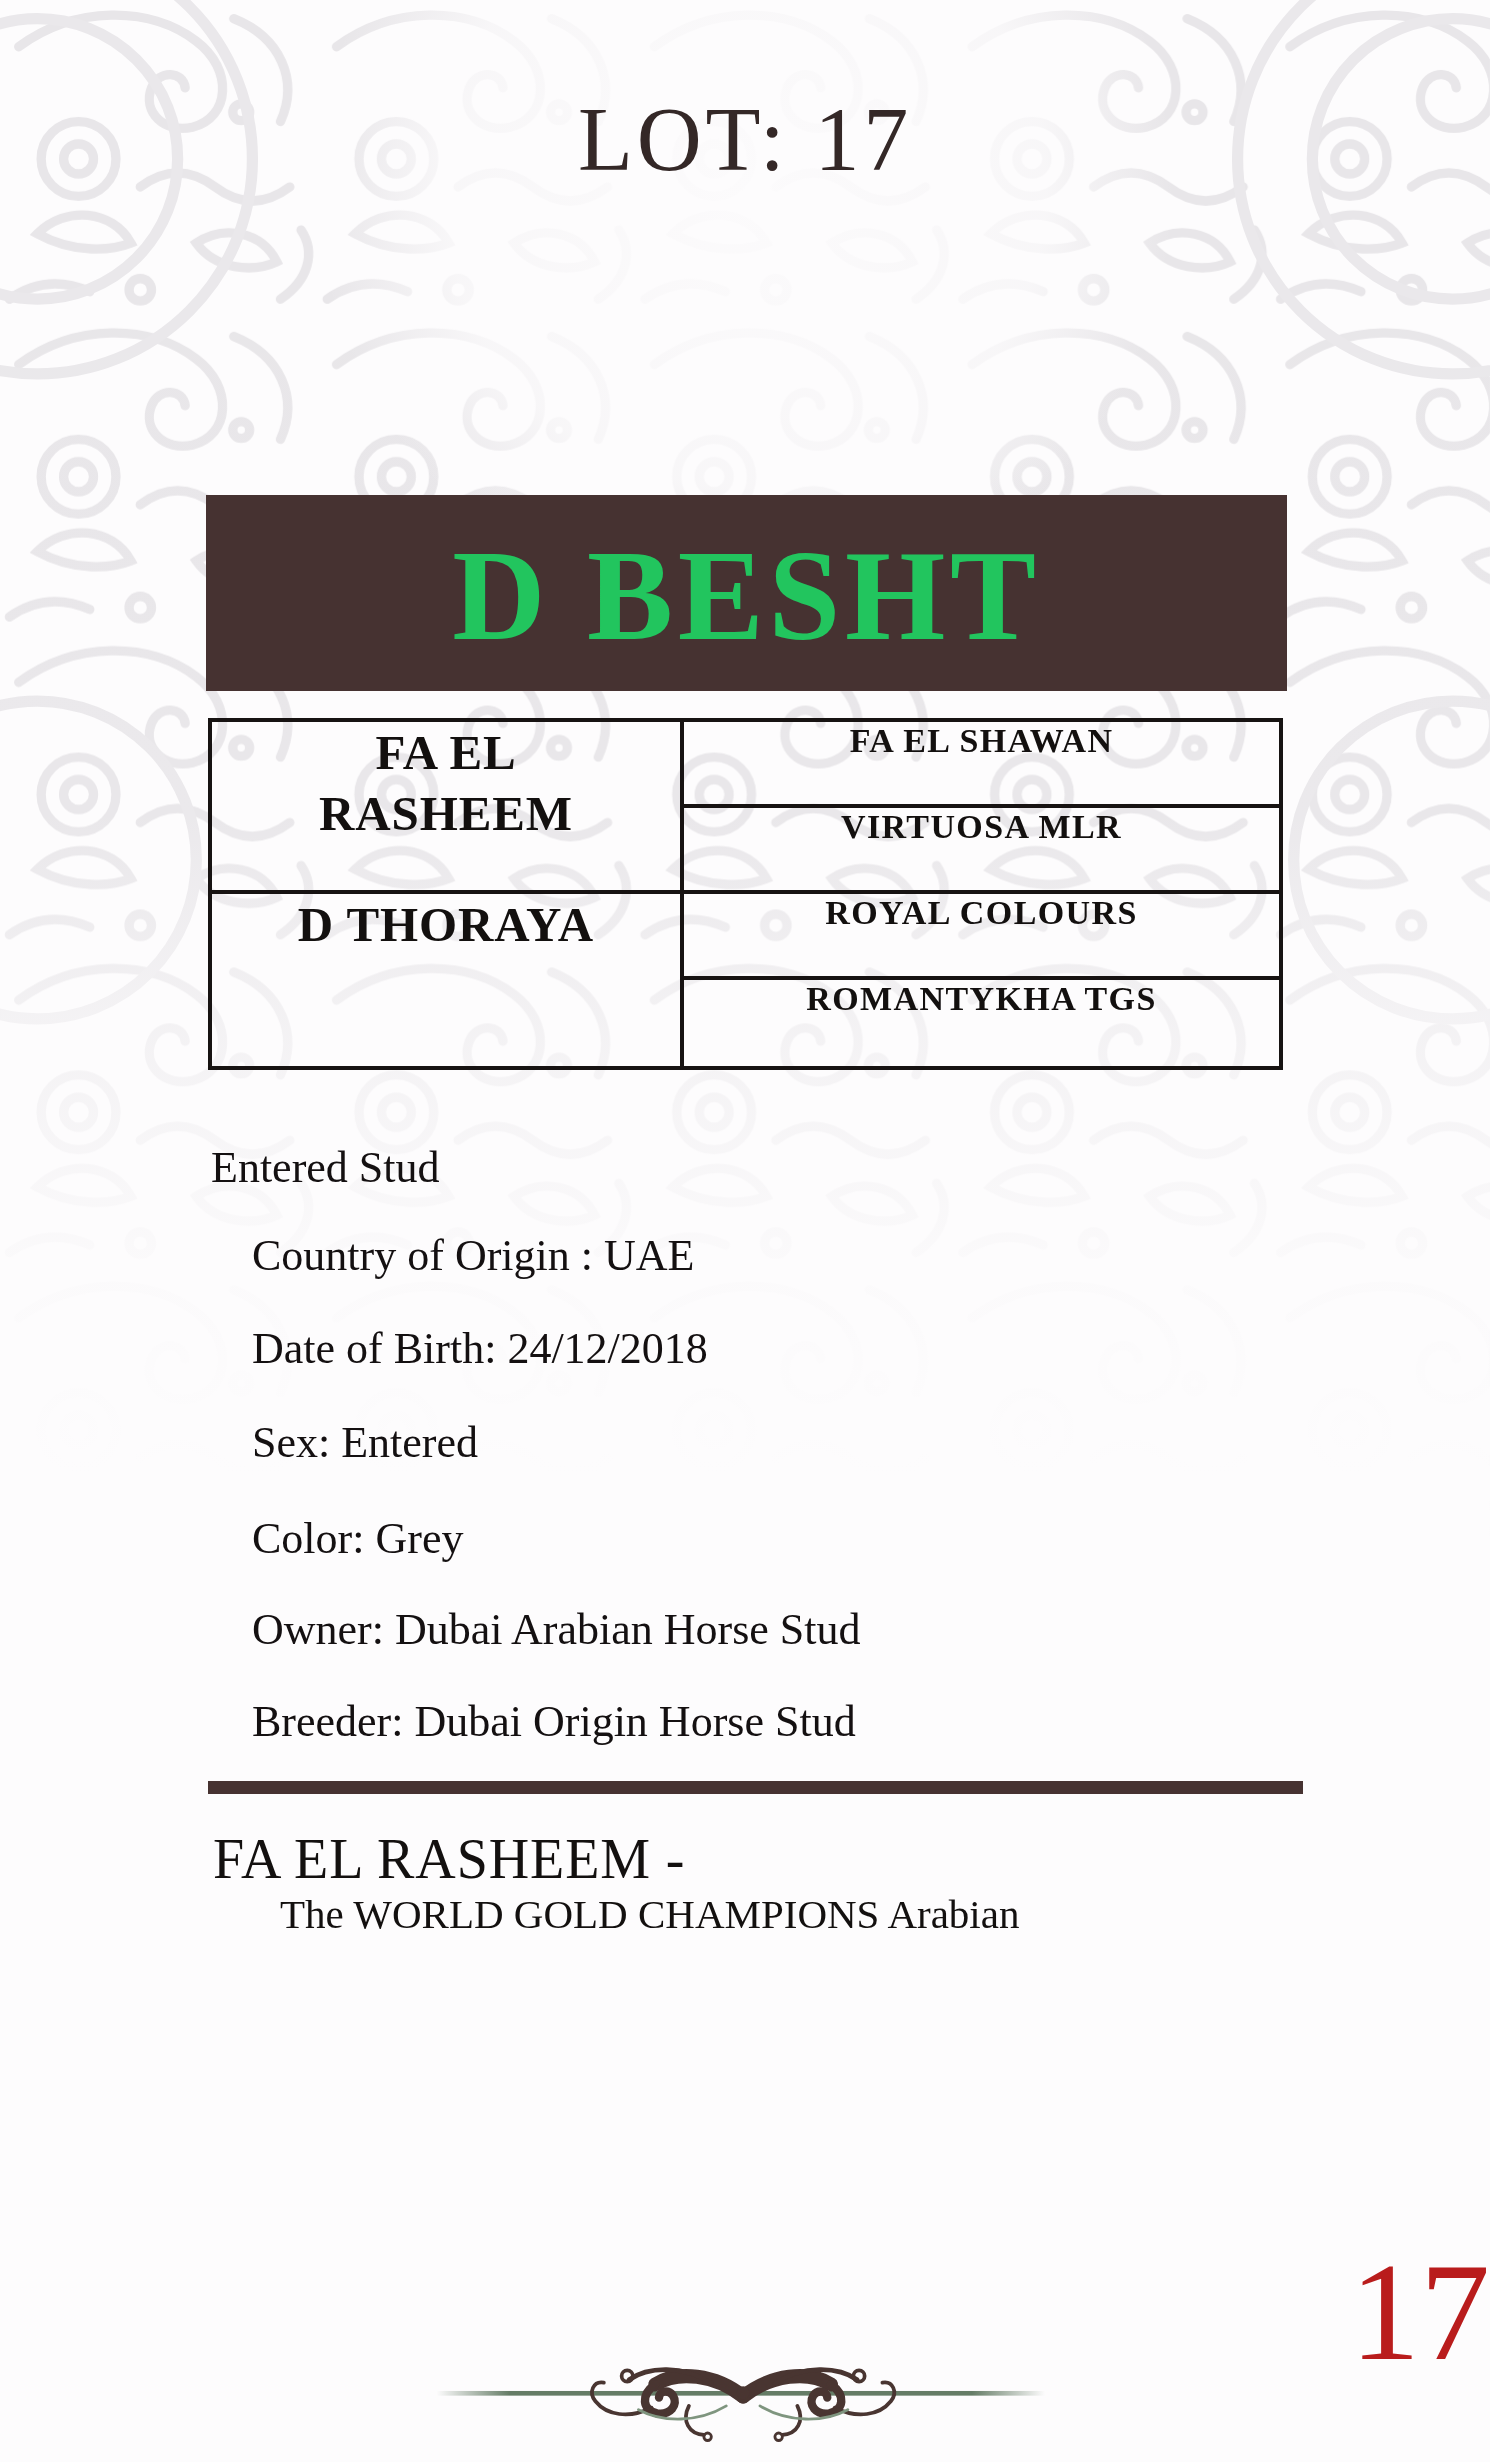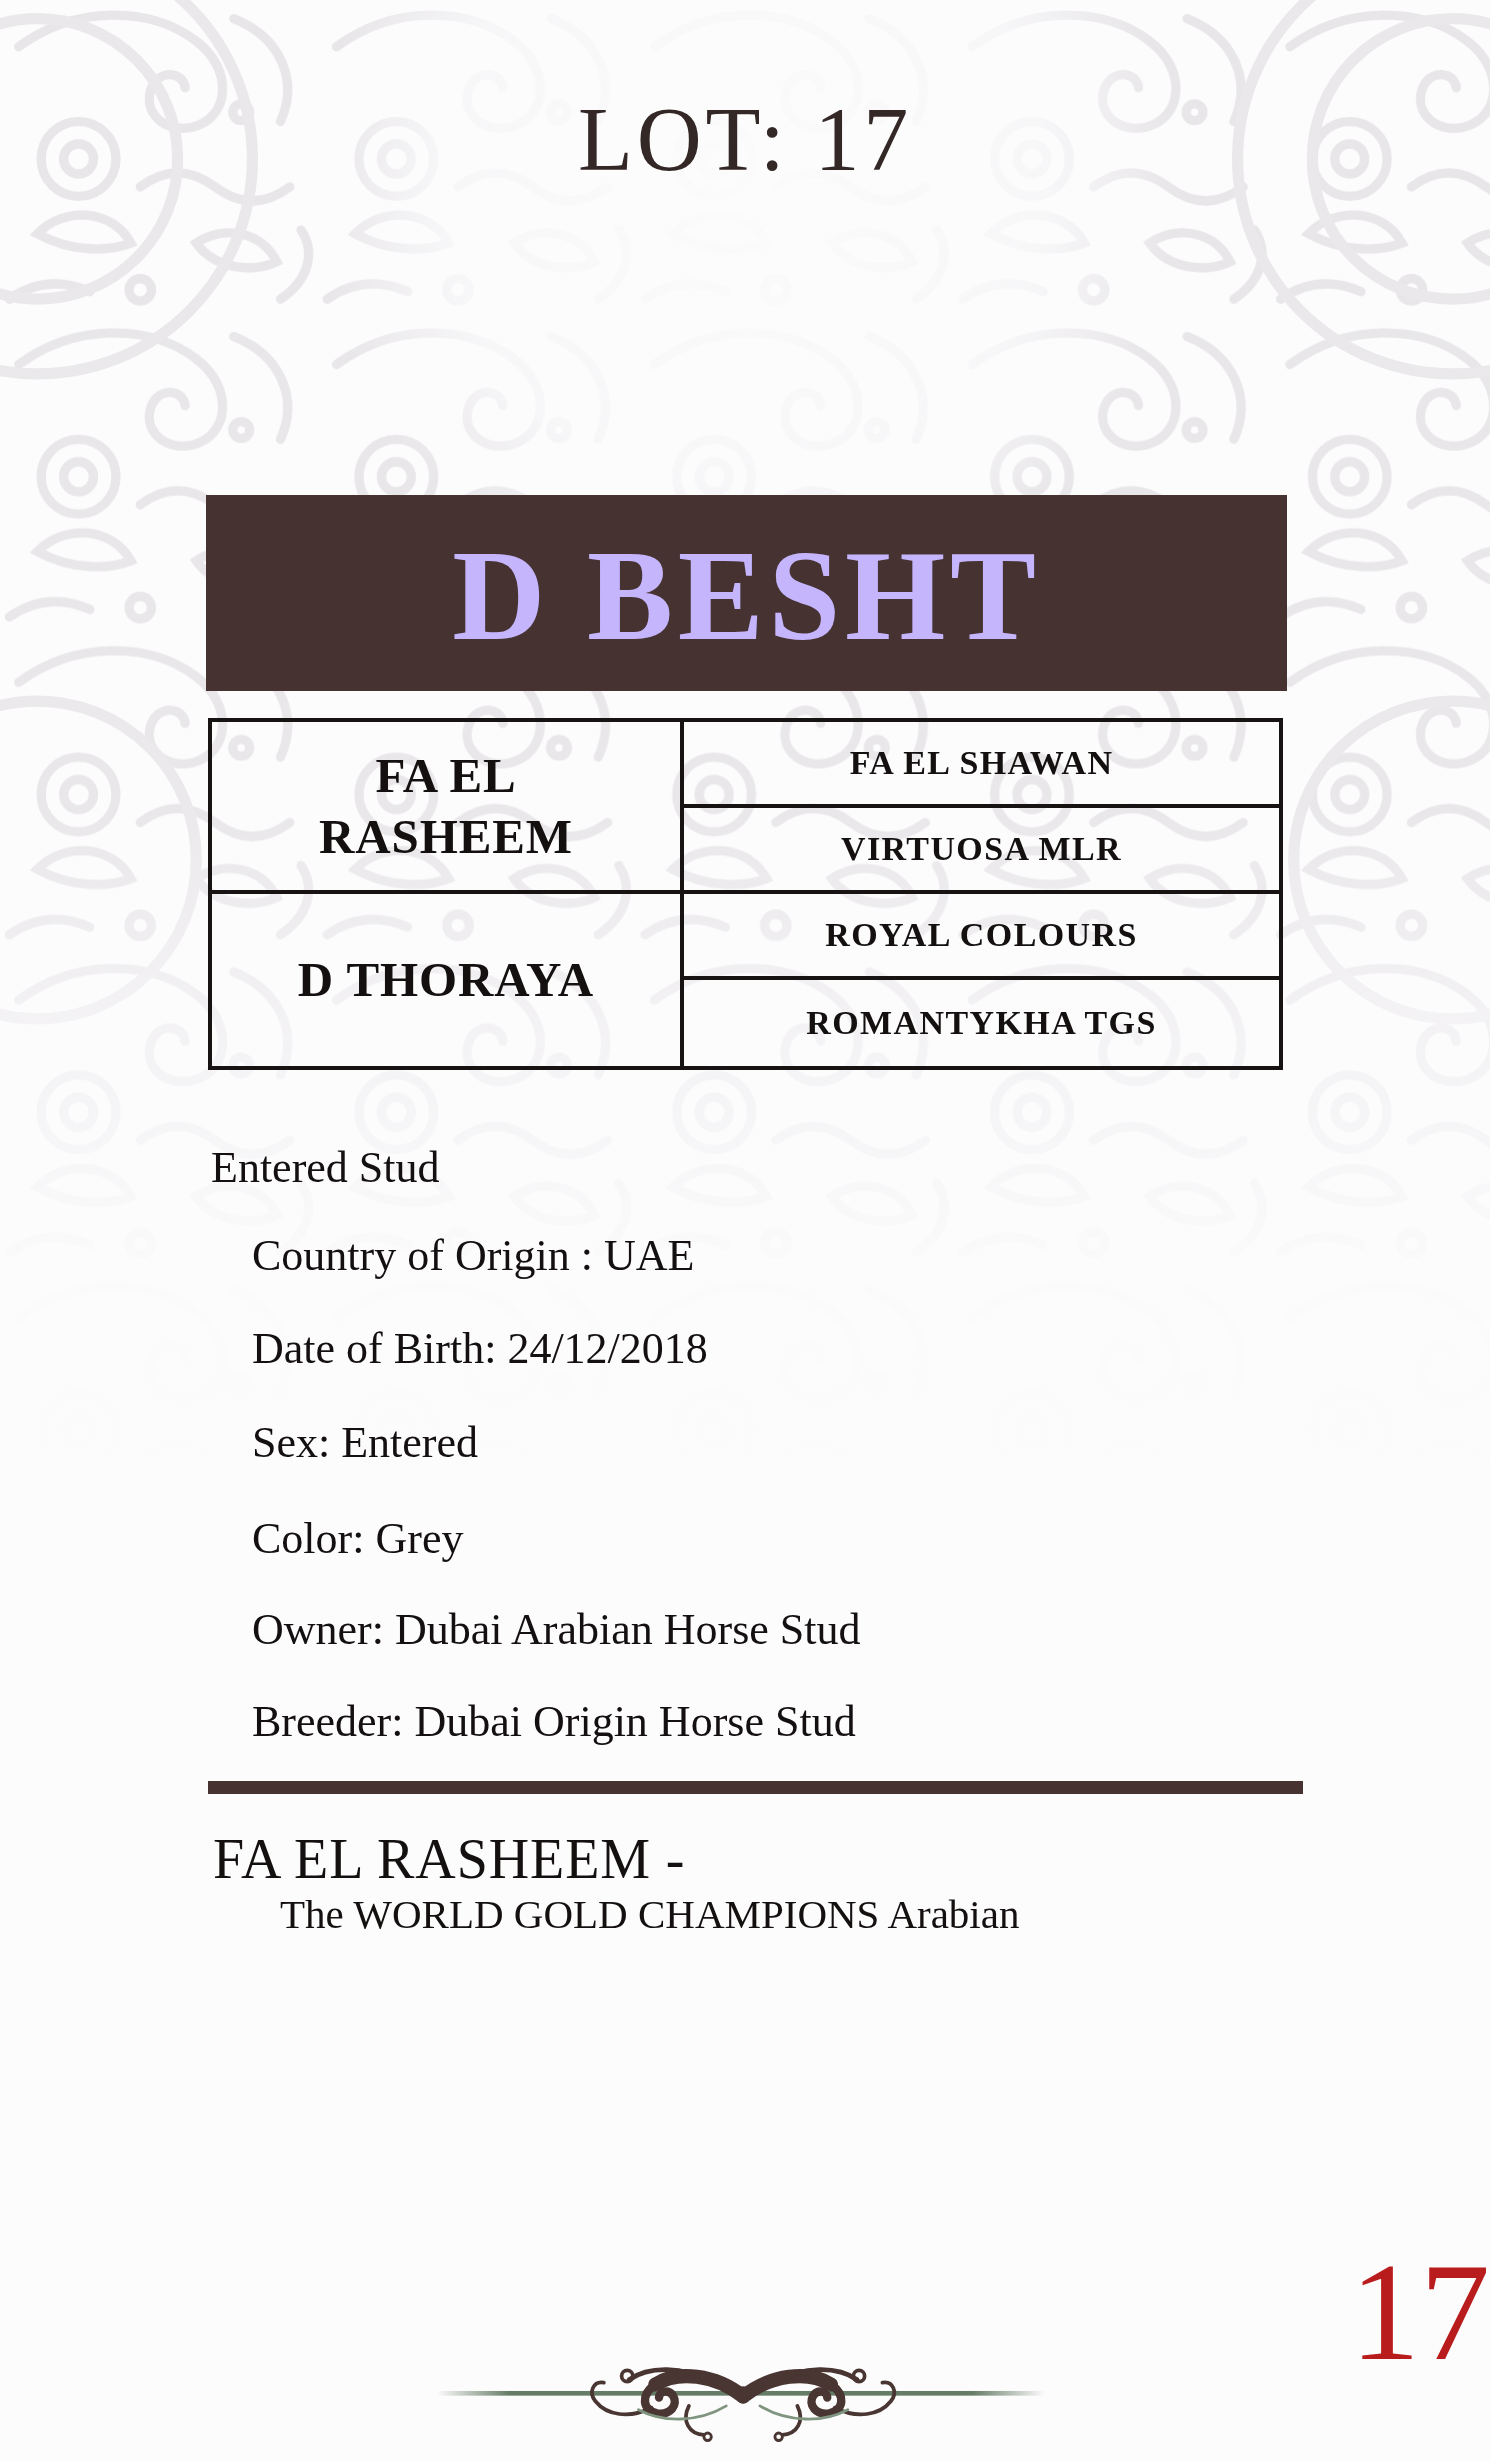--- a/index.html
+++ b/index.html
@@ -20,36 +20,36 @@
     font-size:90px;line-height:1.05;
     letter-spacing:3.7px;
     color:#342827;
   }
   .banner{
     left:206px;top:495px;width:1081px;height:196px;
     background:#463231;
     display:flex;align-items:center;justify-content:center;
   }
   .banner span{
-    color:#c4b5fd;
+    color:#22c55e;
     font-size:129px;font-weight:bold;
     letter-spacing:4.7px;
     line-height:1;
     padding-top:5.6px;
   }
   .ped{
     left:208px;top:718px;width:1075px;height:352px;
     box-sizing:border-box;
     border:4.7px solid #171312;
     display:grid;
     grid-template-columns:468px 1fr;
     grid-template-rows:repeat(4,1fr);
   }
   .ped .cell{
-    display:flex;align-items:center;justify-content:center;
+    display:flex;align-items:flex-start;justify-content:center;
     box-sizing:border-box;
     text-align:center;
     color:#13100f;
   }
   .ped .gen1{
     grid-column:1;
     font-size:49px;font-weight:bold;letter-spacing:0.9px;line-height:1.25;
   }
   .ped .sire{grid-row:1/3;border-bottom:4.7px solid #171312;}
   .ped .dam{grid-row:3/5;}

